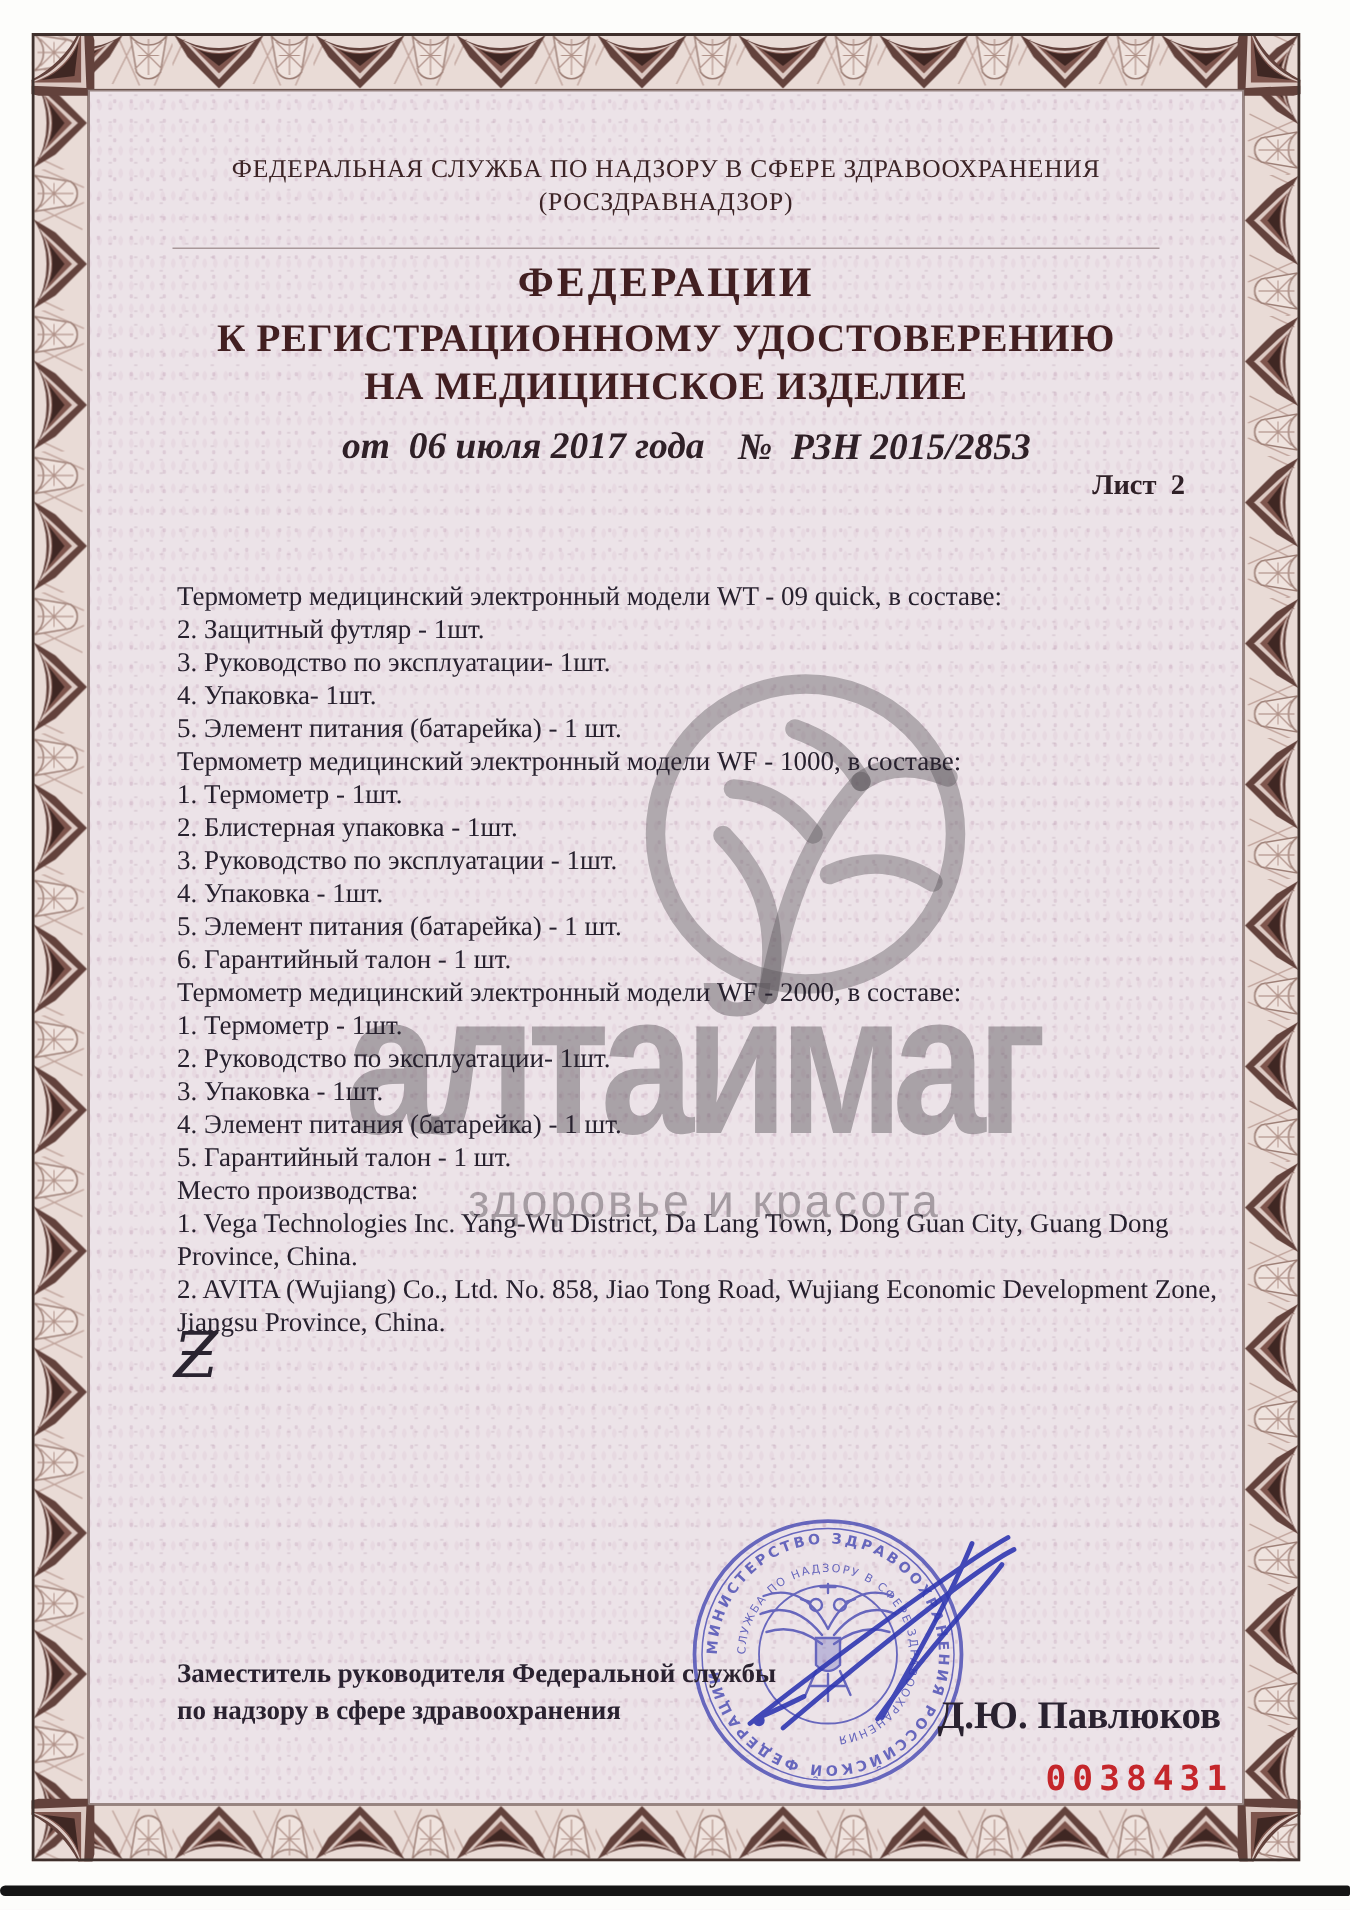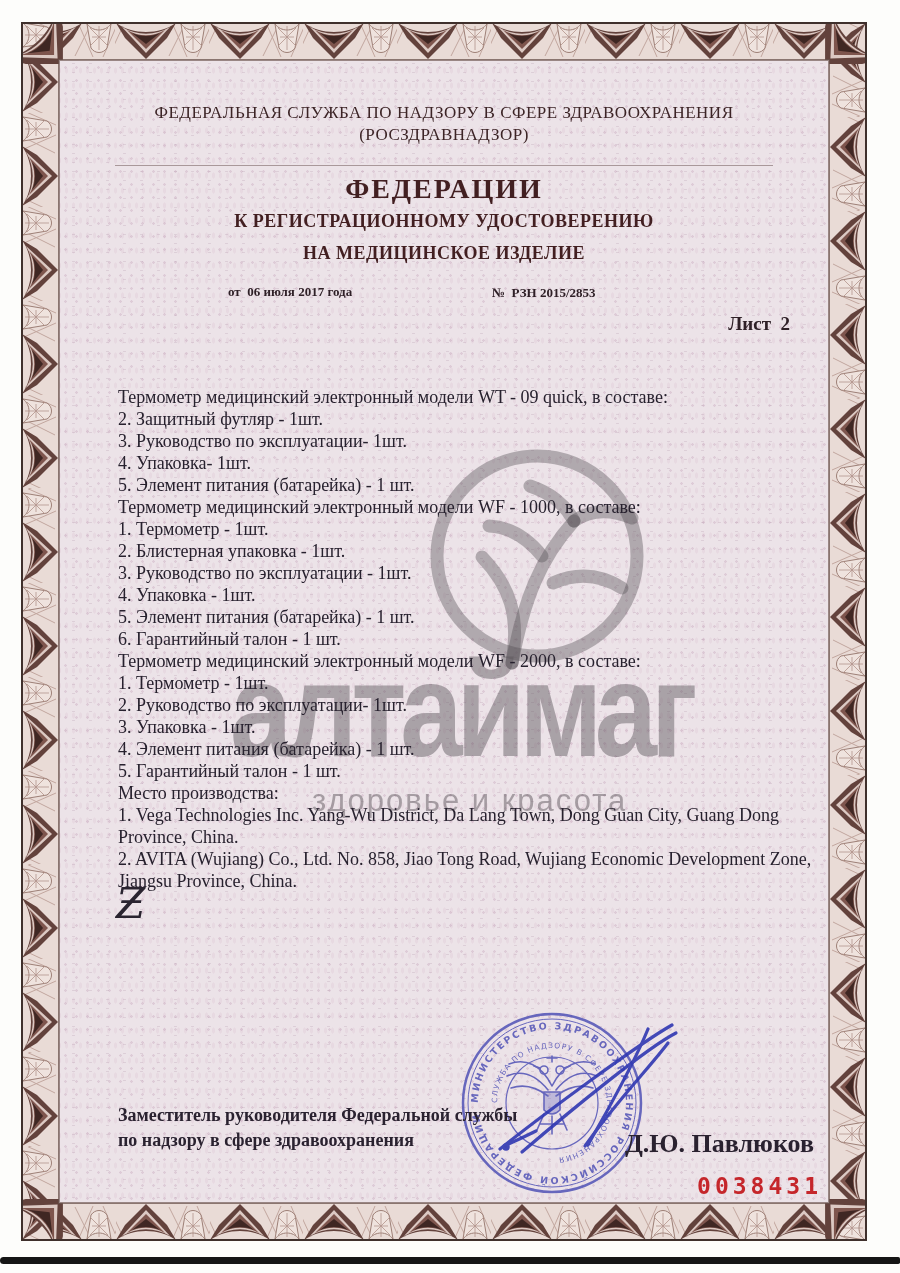--- a/index.html
+++ b/index.html
@@ -25,22 +25,22 @@
     border:1px solid rgba(109,84,78,.65);
     overflow:hidden;
   }
   .abs { position:absolute; }
   .ctr { width:100%; text-align:center; }
   .pre { white-space:pre; }
 
   .agency { font-size:17px; letter-spacing:.5px; color:#3c2426; }
   .rule   { height:1px; background:rgba(102,78,76,.5); }
   .title1 { font-size:28px; font-weight:700; letter-spacing:2px; color:#421f21; }
-  .title2 { font-size:18px; font-weight:700; letter-spacing:.5px; color:#421f21; }
-  .dateline { font-size:13px; font-weight:700; color:#2f2027; }
+  .title2 { font-size:26px; font-weight:700; letter-spacing:.5px; color:#421f21; }
+  .dateline { font-size:25px; font-weight:700; color:#2f2027;font-style:italic; }
   .sheet  { font-size:19px; font-weight:700; color:#2f2027; }
 
   .body-text { font-size:18px; line-height:22px; color:#27212e; }
   .body-line { min-height:22px; }
 
   .paraph { font-size:42px; font-style:italic; color:#2a2430; font-family:"DejaVu Serif",serif; }
 
   .footer-title { font-size:18px; font-weight:700; line-height:25px; color:#2a2230; }
   .signer-name  { font-size:26px; font-weight:700; color:#2a2230; }
   .serial {

